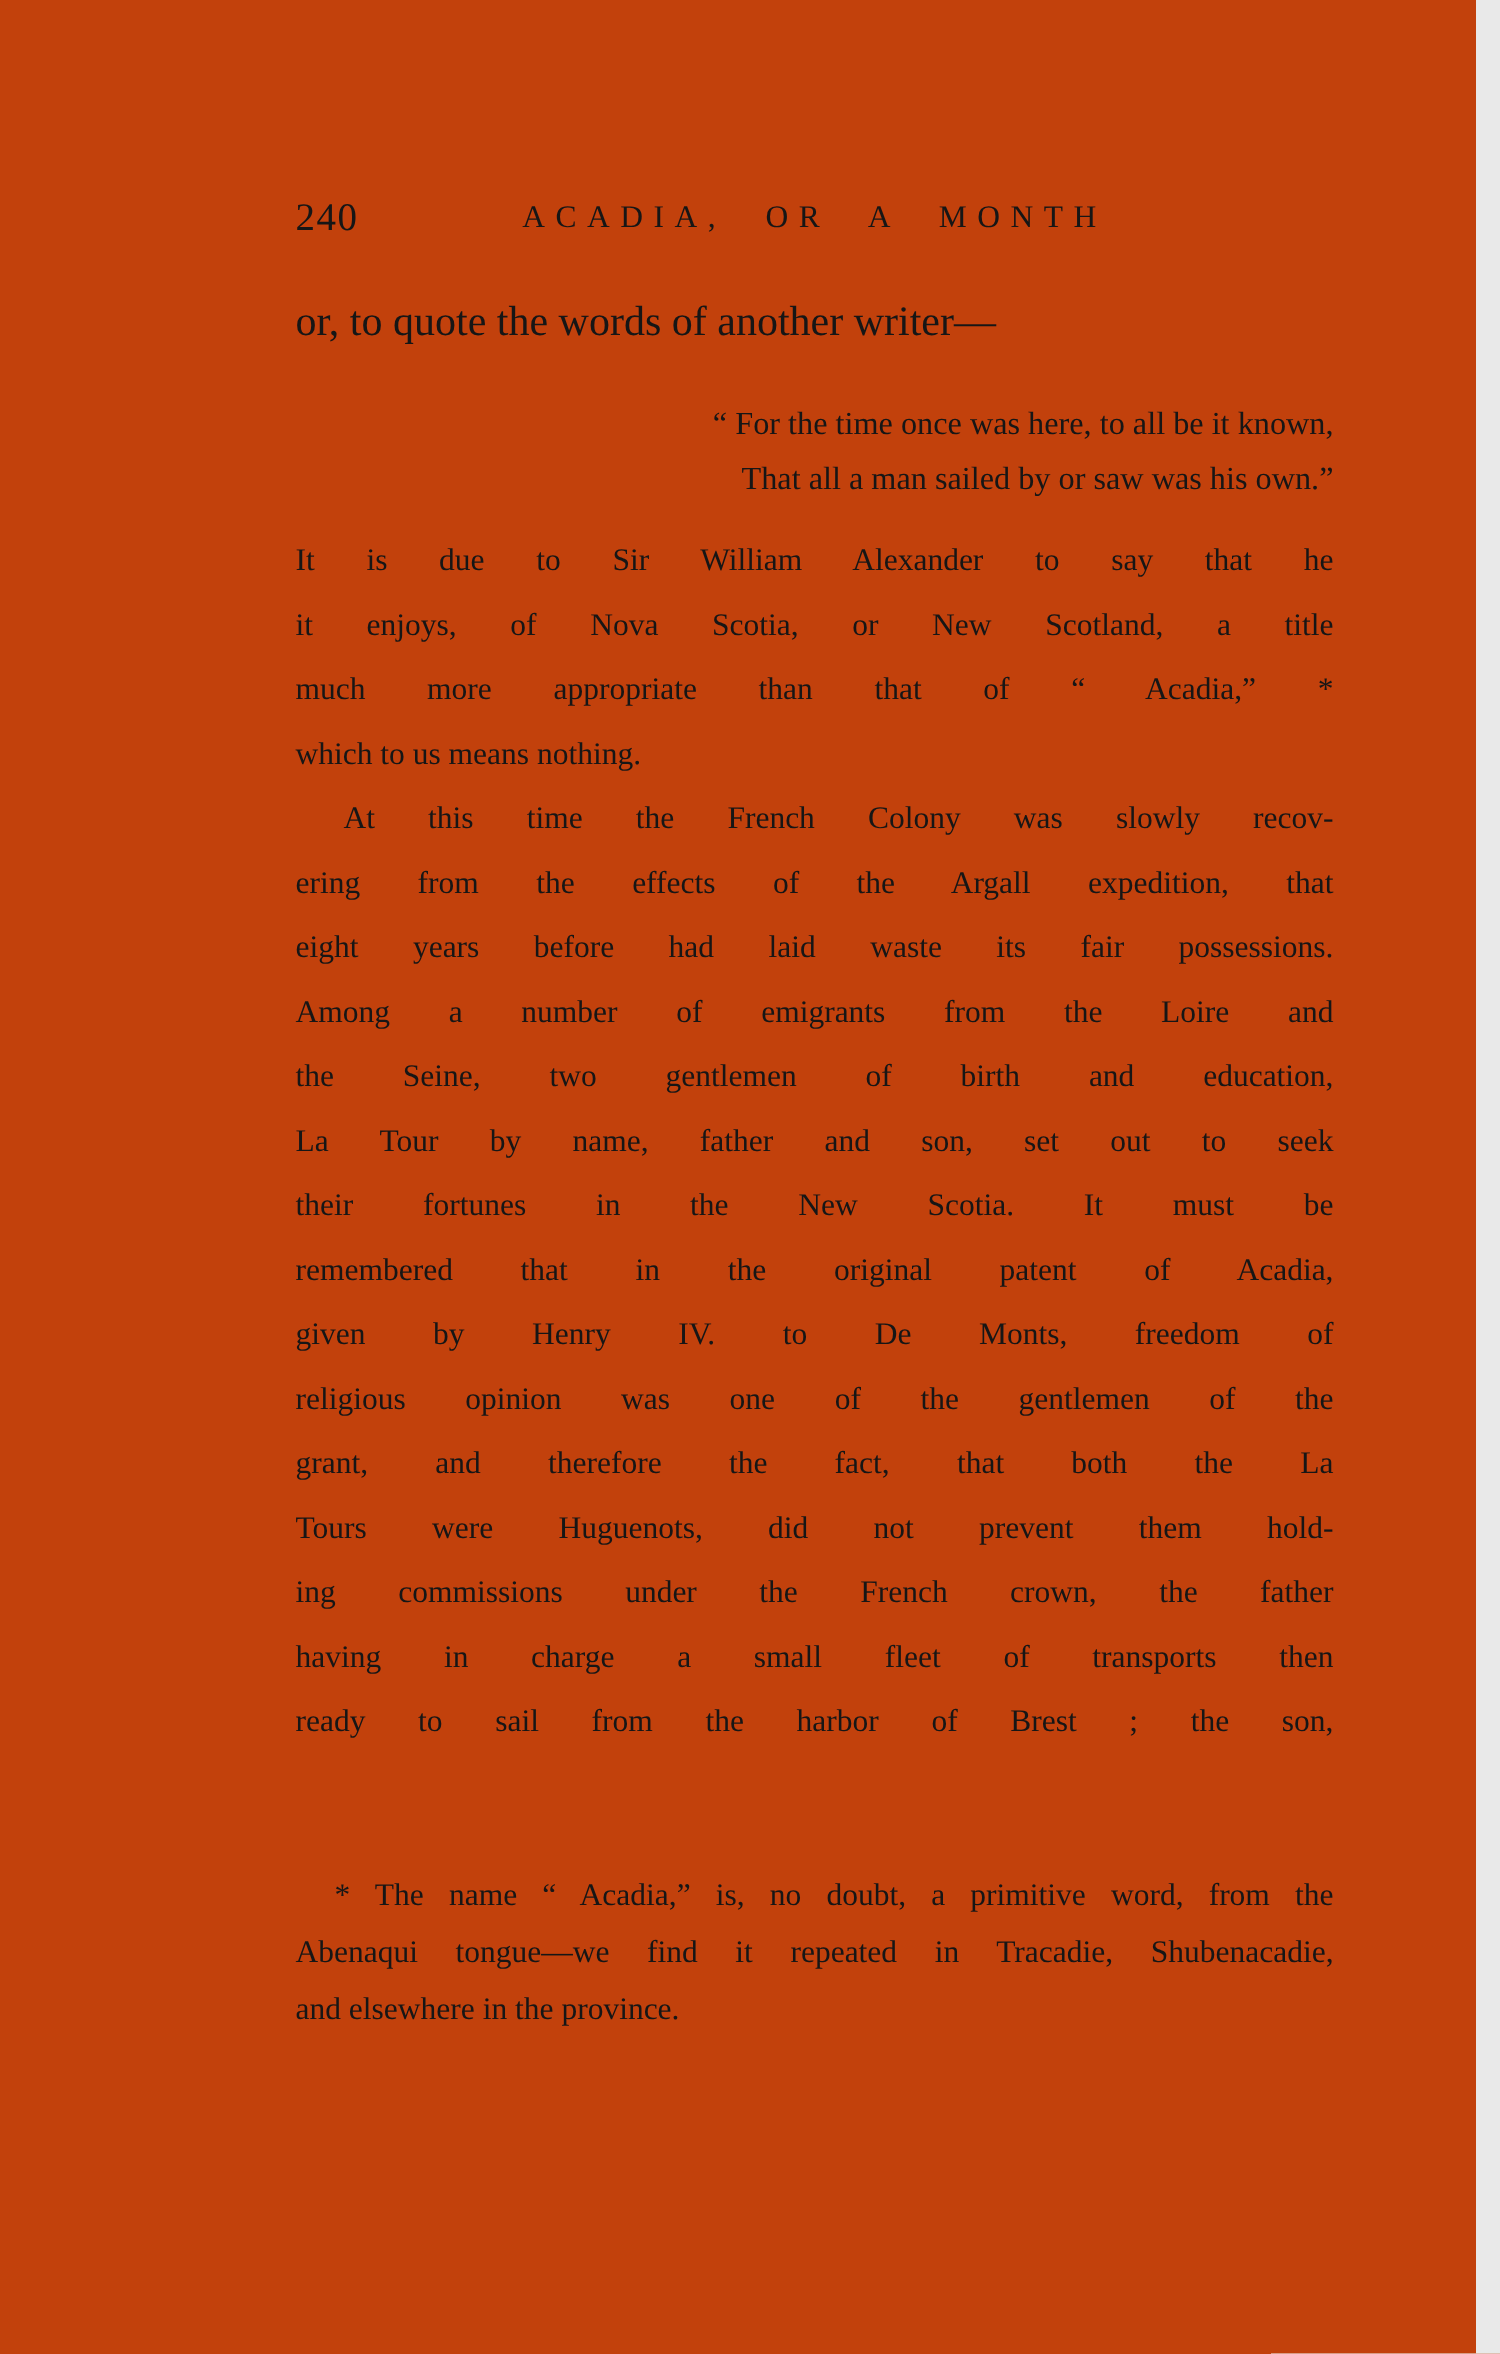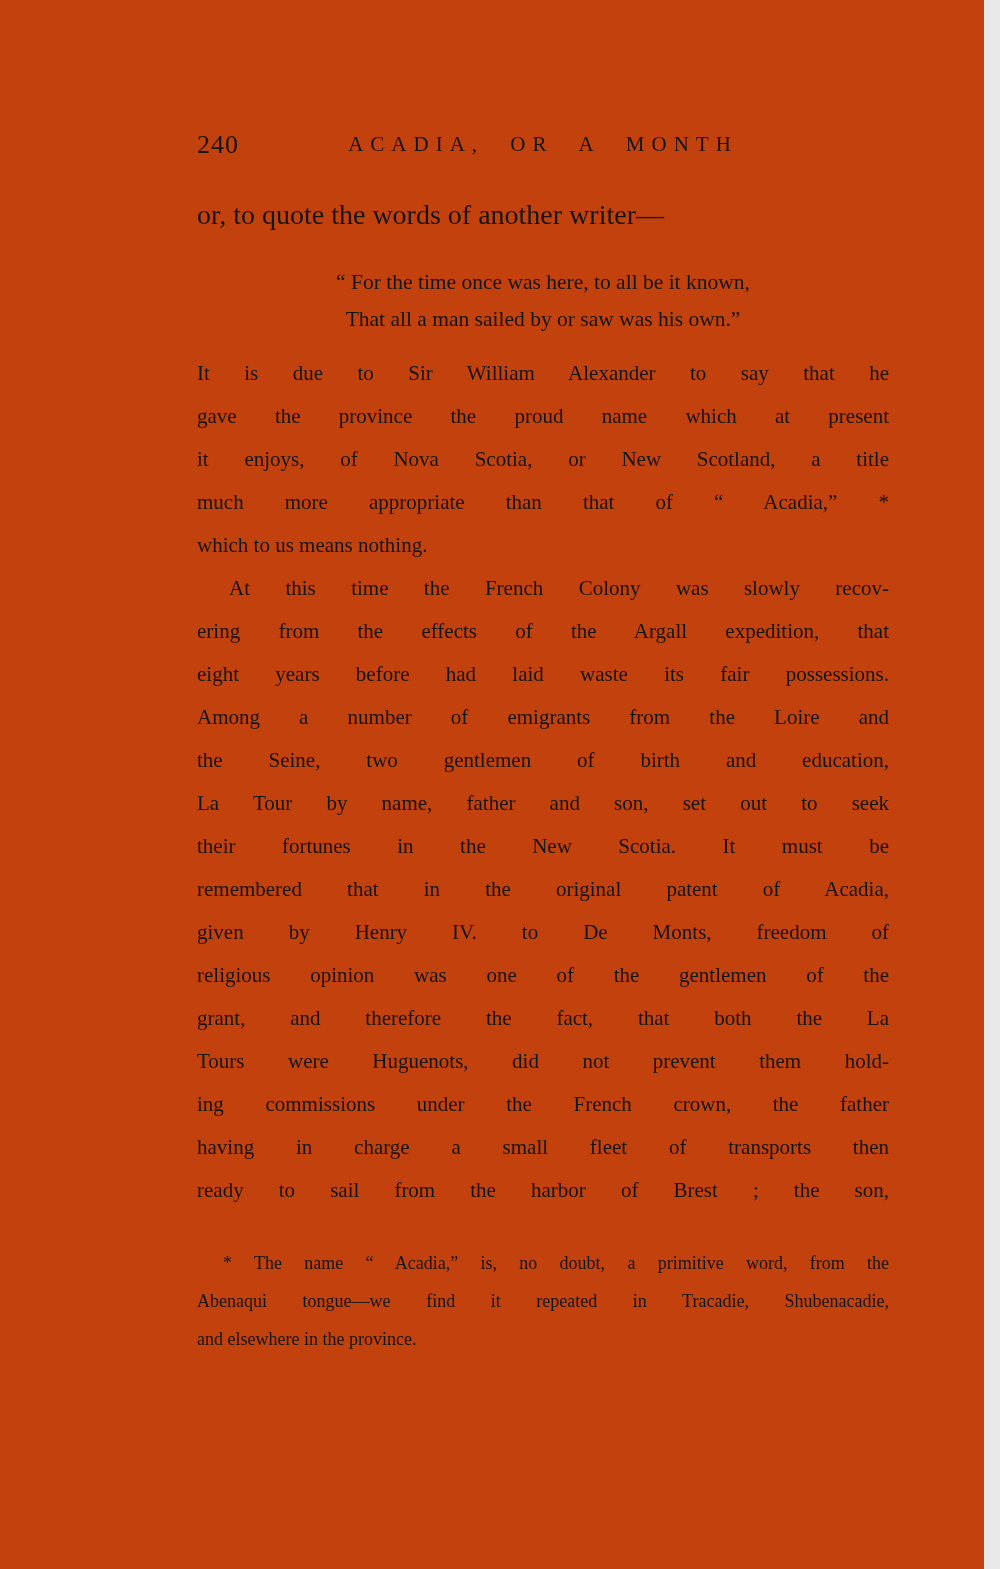--- a/index.html
+++ b/index.html
@@ -24,47 +24,46 @@
     font-size: 21px; letter-spacing: 7px; word-spacing: 14px;
     padding-top: 4px;
   }
 
   .intro { top: 199px; font-size: 28px; }
 
   .verse { top: 264px; font-size: 21.5px; line-height: 37px; }
 
   .bodytext { top: 352px; font-size: 21px; line-height: 43px; }
 
-  .footnote { top: 1244px; font-size: 18px; line-height: 38px; }
+  .footnote { top: 1244px; font-size: 21px; line-height: 38px; }
 
   .bline { width: 100%; }
   .jline { text-align: justify; text-align-last: justify; }
   .lline { text-align: left; }
-  .cline { text-align: center; }
+  .cline { text-align: right; }
   .it { }
 </style>
 </head>
 <body>
 
 <div class="page">
   <div class="col header-row">
     <span class="pagenum">240</span>
     <span class="running">ACADIA, OR A MONTH</span>
   </div>
 
   <div class="col intro bline lline">or, to quote the words of another writer—</div>
 
   <div class="col verse" id="verse">
       <div class="bline cline"><span>“ For the time once was here, to all be it known,</span></div>
       <div class="bline cline"><span>That all a man sailed by or saw was his own.”</span></div>
     </div>
 
   <div class="col bodytext" id="paragraphs">
       <div class="bline jline"><span>It is due to Sir William Alexander to say that he</span></div>
-      <div class="bline jline"><span>gave the province the proud name which at present</span></div>
       <div class="bline jline"><span>it enjoys, of Nova Scotia, or New Scotland, a title</span></div>
       <div class="bline jline"><span>much more appropriate than that of “ Acadia,” *</span></div>
       <div class="bline lline"><span>which to us means nothing.</span></div>
       <div class="bline jline" style="text-indent: 32px; font-family: Liberation Serif, serif;"><span>At this time the French Colony was slowly recov-</span></div>
       <div class="bline jline"><span>ering from the effects of the Argall expedition, that</span></div>
       <div class="bline jline"><span>eight years before had laid waste its fair possessions.</span></div>
       <div class="bline jline"><span>Among a number of emigrants from the Loire and</span></div>
       <div class="bline jline"><span>the Seine, two gentlemen of birth and education,</span></div>
       <div class="bline jline"><span>La Tour by name, father and son, set out to seek</span></div>
       <div class="bline jline"><span>their fortunes in the New Scotia.  It must be</span></div>

